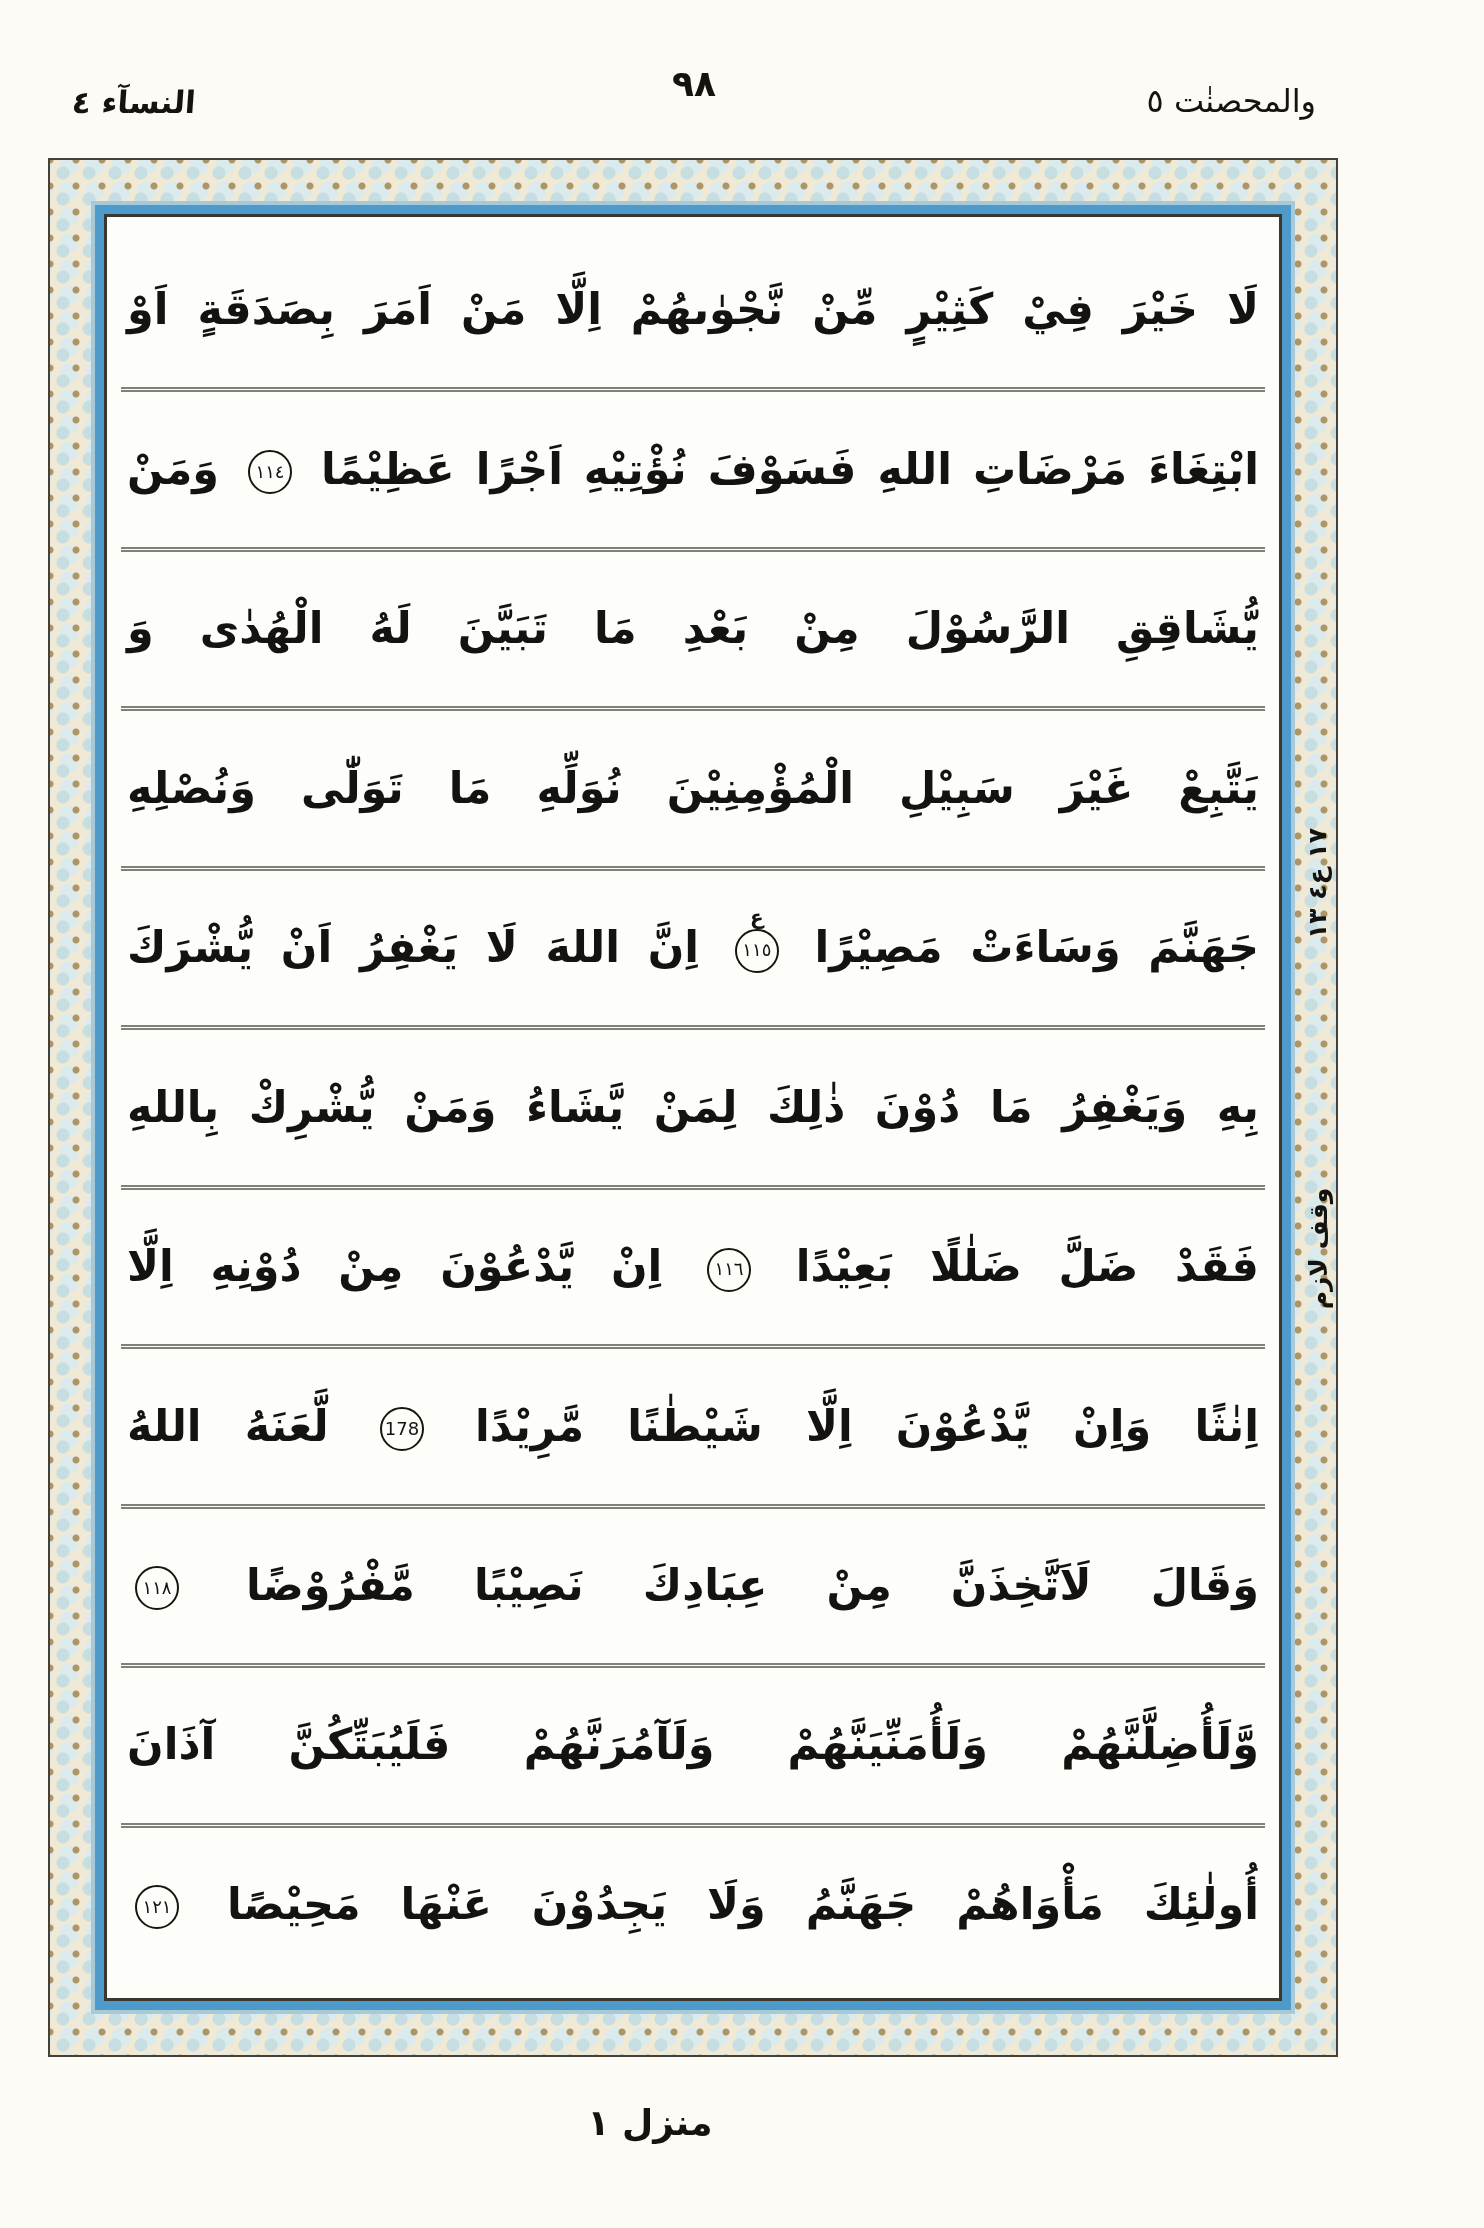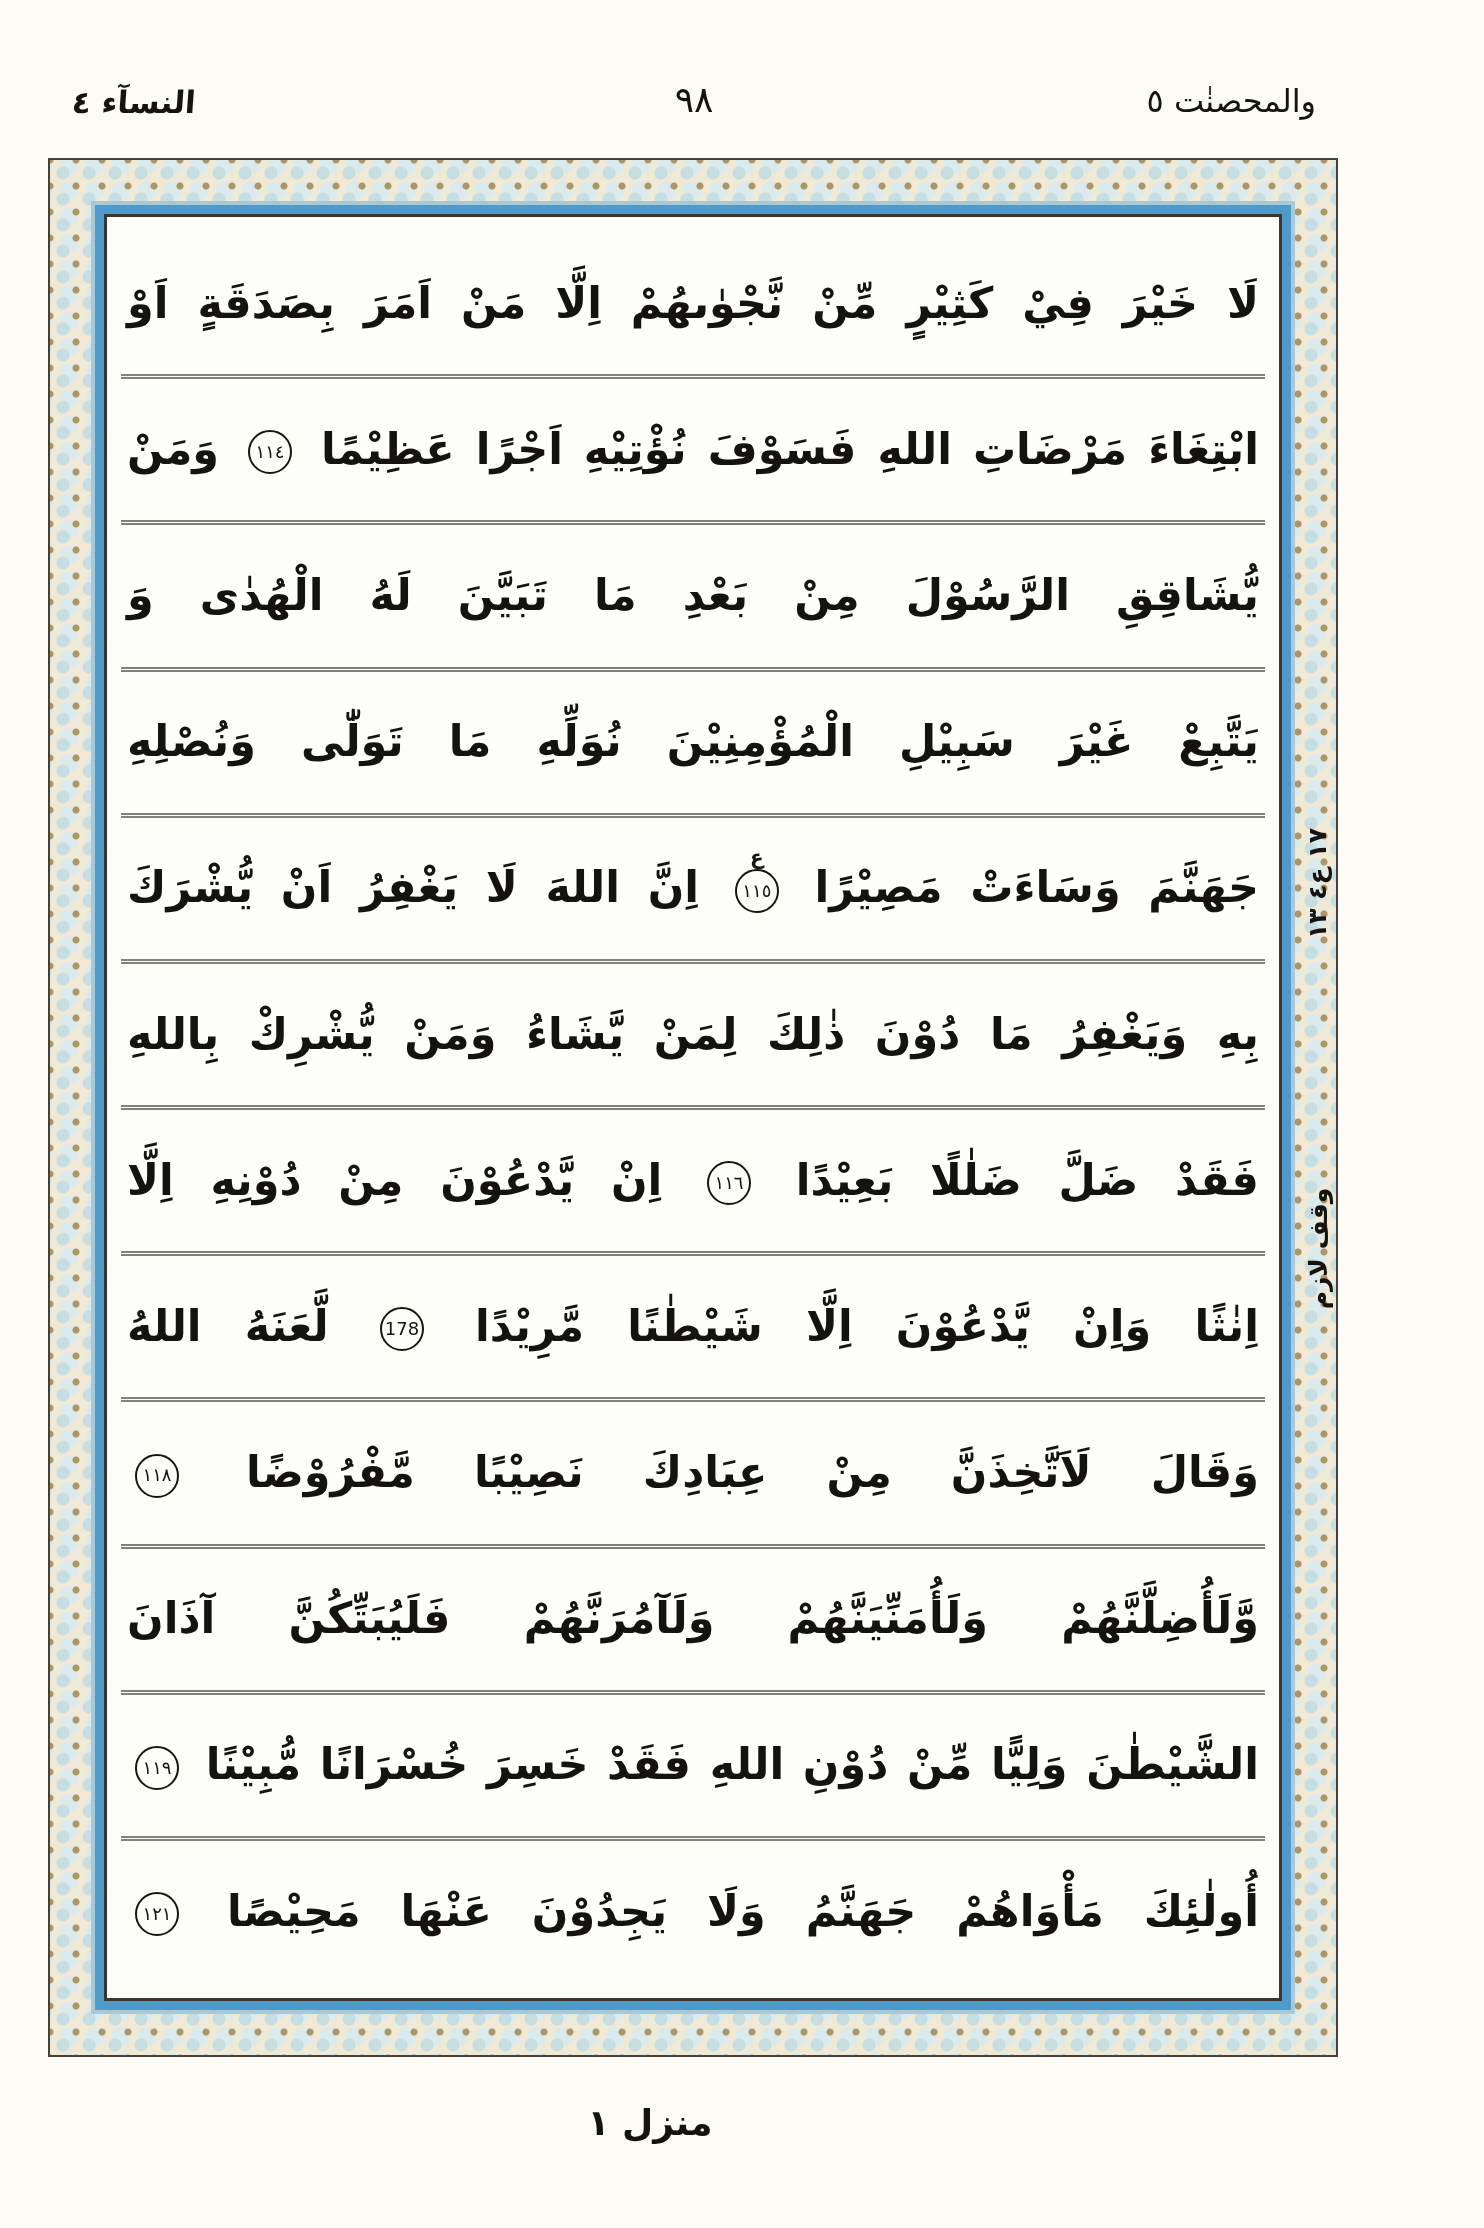--- a/index.html
+++ b/index.html
@@ -16,21 +16,21 @@
   }
   
   .header{
     position:absolute;left:48px;top:50px;width:1292px;height:70px;
     display:flex;align-items:flex-end;justify-content:space-between;
     padding:0 24px;box-sizing:border-box;
   }
   .header .surah{font-size:31px;font-weight:bold;transform:skewX(-4deg);}
   .header .pageno{
     position:absolute;left:50%;transform:translateX(-50%);
-    font-size:36px;font-weight:normal;bottom:0;
+    font-size:36px;font-weight:bold;bottom:16px;
   }
   .header .juz{font-size:32px;font-weight:normal;}
   
   .frame{
     position:absolute;left:48px;top:158px;width:1290px;height:1899px;
     box-sizing:border-box;
     border:2px solid #45413a;
     padding:54px;
     background-color:#efe9d6;
     background-image:
@@ -133,23 +133,20 @@
         <div class="qline">
           <div class="qline-inner"><span>اِنٰثًا وَاِنْ يَّدْعُوْنَ اِلَّا شَيْطٰنًا مَّرِيْدًا</span> <span class="ayah-marker">178</span> <span>لَّعَنَهُ اللهُ</span></div>
         </div>
         <div class="qline">
           <div class="qline-inner"><span>وَقَالَ لَاَتَّخِذَنَّ مِنْ عِبَادِكَ نَصِيْبًا مَّفْرُوْضًا</span> <span class="ayah-marker">١١٨</span></div>
         </div>
         <div class="qline">
           <div class="qline-inner"><span>وَّلَأُضِلَّنَّهُمْ وَلَأُمَنِّيَنَّهُمْ وَلَآمُرَنَّهُمْ فَلَيُبَتِّكُنَّ آذَانَ</span></div>
         </div>
         <div class="qline">
-          <div class="qline-inner"><span>الشَّيْطٰنَ وَلِيًّا مِّنْ دُوْنِ اللهِ فَقَدْ خَسِرَ خُسْرَانًا مُّبِيْنًا</span> <span class="ayah-marker">١١٩</span></div>
-        </div>
-        <div class="qline">
           <div class="qline-inner"><span>أُولٰئِكَ مَأْوَاهُمْ جَهَنَّمُ وَلَا يَجِدُوْنَ عَنْهَا مَحِيْصًا</span> <span class="ayah-marker">١٢١</span></div>
         </div>
       </div>
   </div>
 
   <div class="margin-note note-ruku">
     <span>١٧ ع٤ ١٣</span>
   </div>
   <div class="margin-note note-waqf">
     <span>وقف لازم</span>

